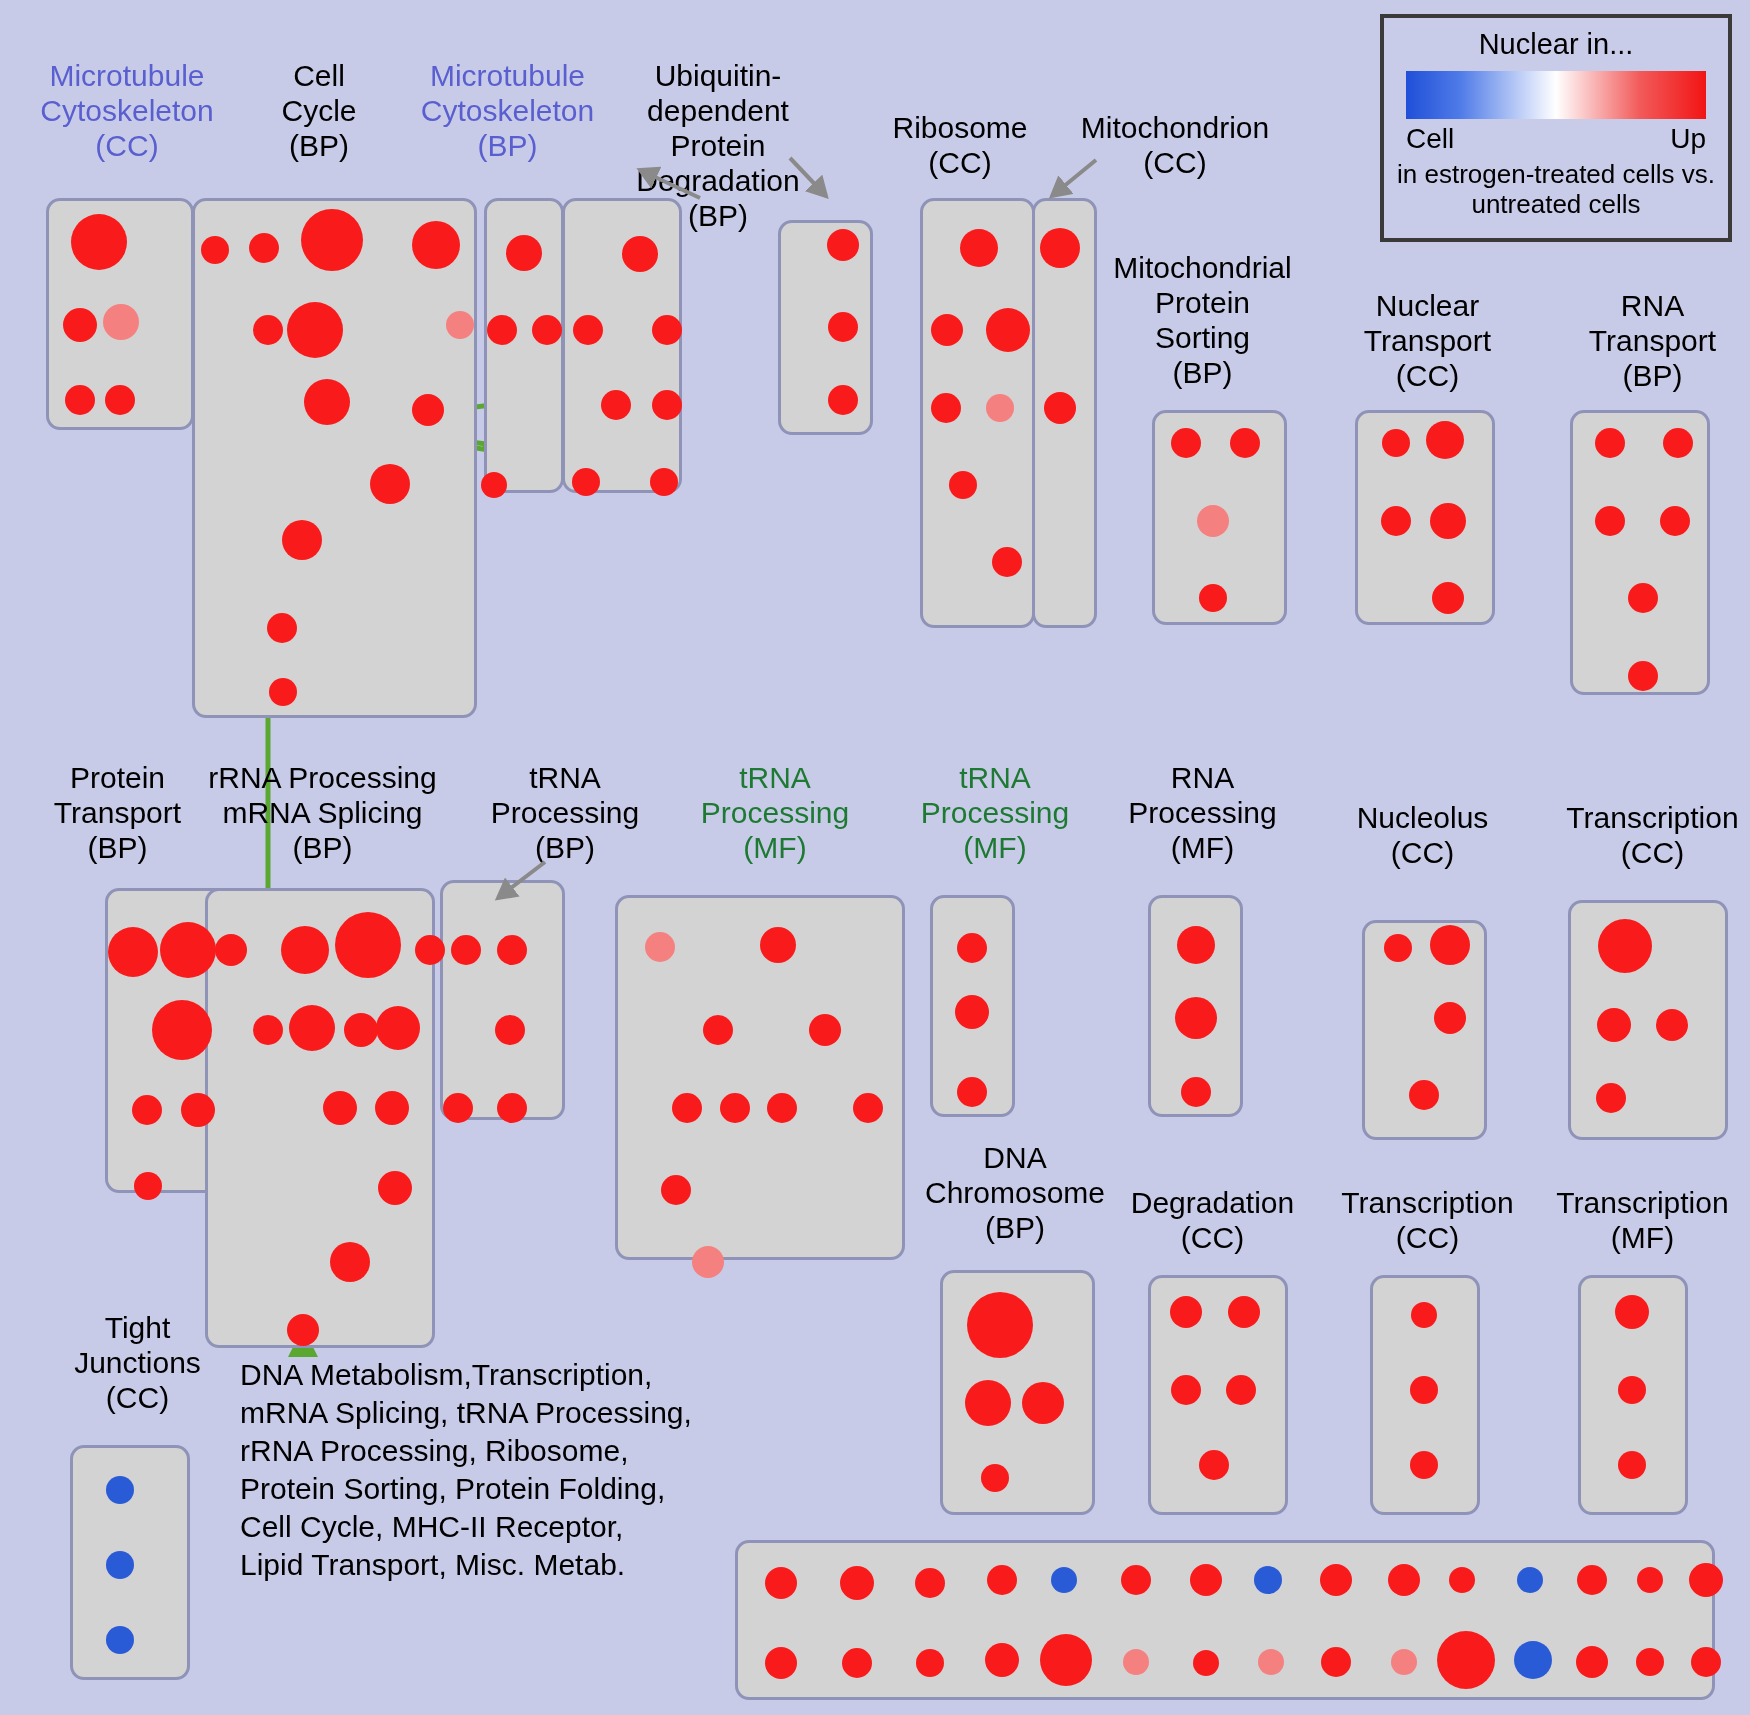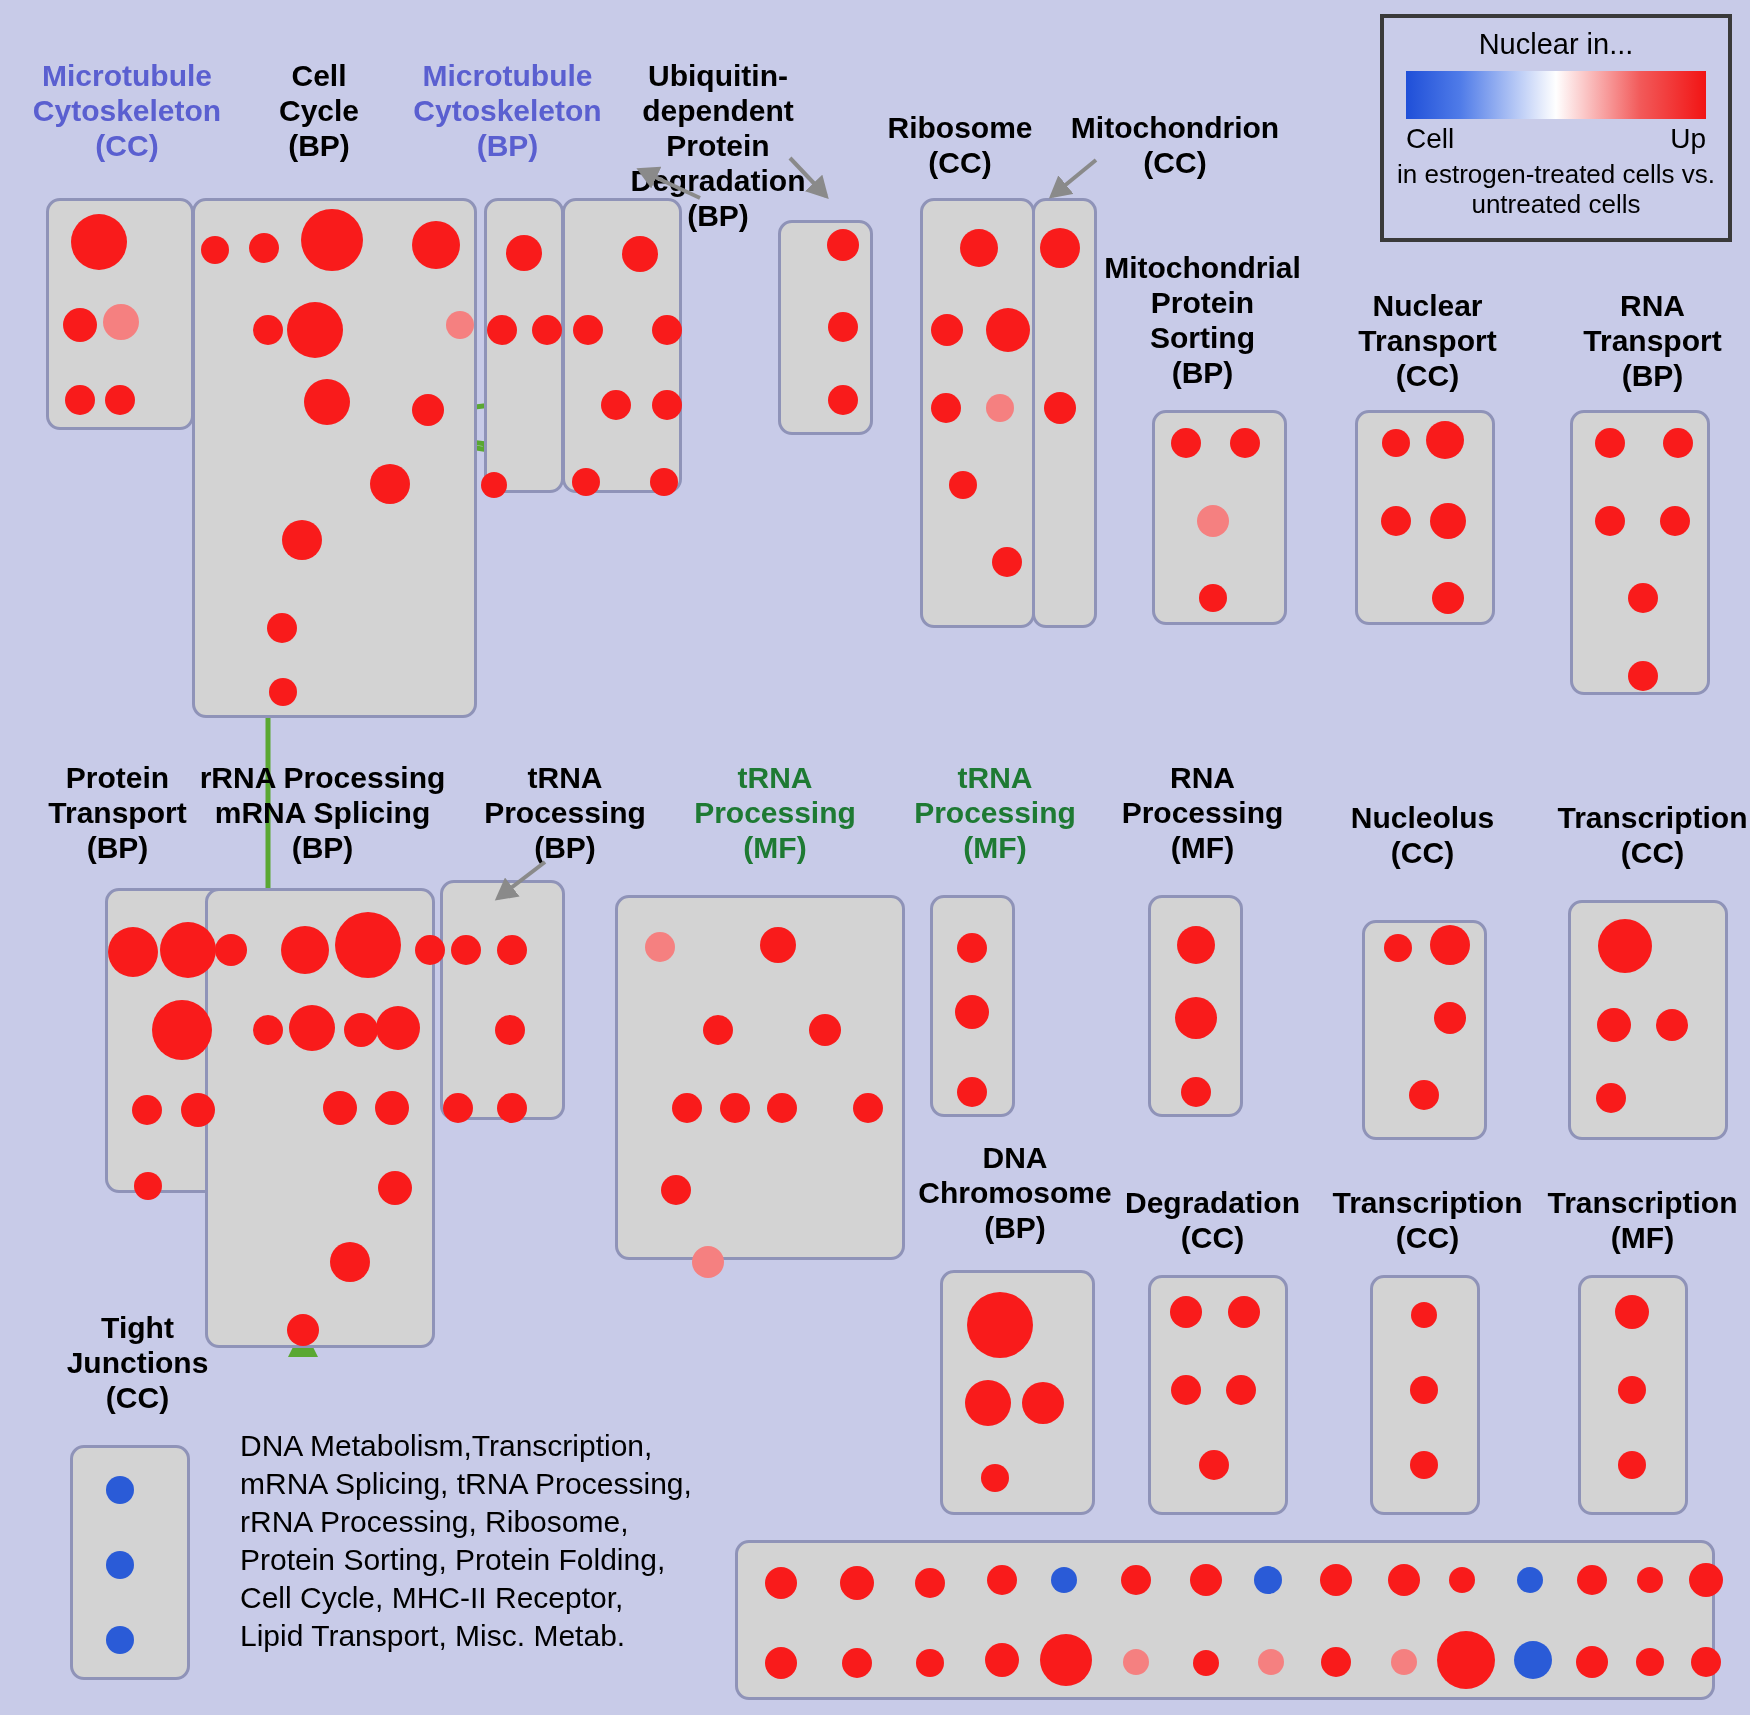--- a/index.html
+++ b/index.html
@@ -18,21 +18,20 @@
     border-radius:14px;
     box-sizing:border-box;
   }
   .label{
     position:absolute;
     text-align:center;
     font-size:30px;
     line-height:35px;
     color:#000;
     white-space:pre-line;
-    font-weight:bold;
   }
   .label.cc-blue{color:#5a5fd0;}
   .label.mf-green{color:#1e7a33;}
   .node{
     position:absolute;
     border-radius:50%;
     transform:translate(-50%,-50%);
   }
   svg.edges{position:absolute;left:0;top:0;width:1750px;height:1715px;pointer-events:none;}
   
@@ -426,21 +425,21 @@
 (CC)</div>
       <div class="label" style="left: 1320px; top: 1185px; width: 215px;">Transcription
 (CC)</div>
       <div class="label" style="left: 1535px; top: 1185px; width: 215px;">Transcription
 (MF)</div>
       <div class="label" style="left: 50px; top: 1310px; width: 175px;">Tight
 Junctions
 (CC)</div>
     </div>
 
-  <div class="blocktext" style="left:240px;top:1427px;width:520px;">DNA Metabolism,Transcription,
+  <div class="blocktext" style="left:240px;top:1356px;width:520px;">DNA Metabolism,Transcription,
 mRNA Splicing, tRNA Processing,
 rRNA Processing, Ribosome,
 Protein Sorting, Protein Folding,
 Cell Cycle, MHC-II Receptor,
 Lipid Transport, Misc. Metab.</div>
 
   <div class="legend">
     <div class="legend-title">Nuclear in...</div>
     <div class="legend-bar"></div>
     <div class="legend-ends">

